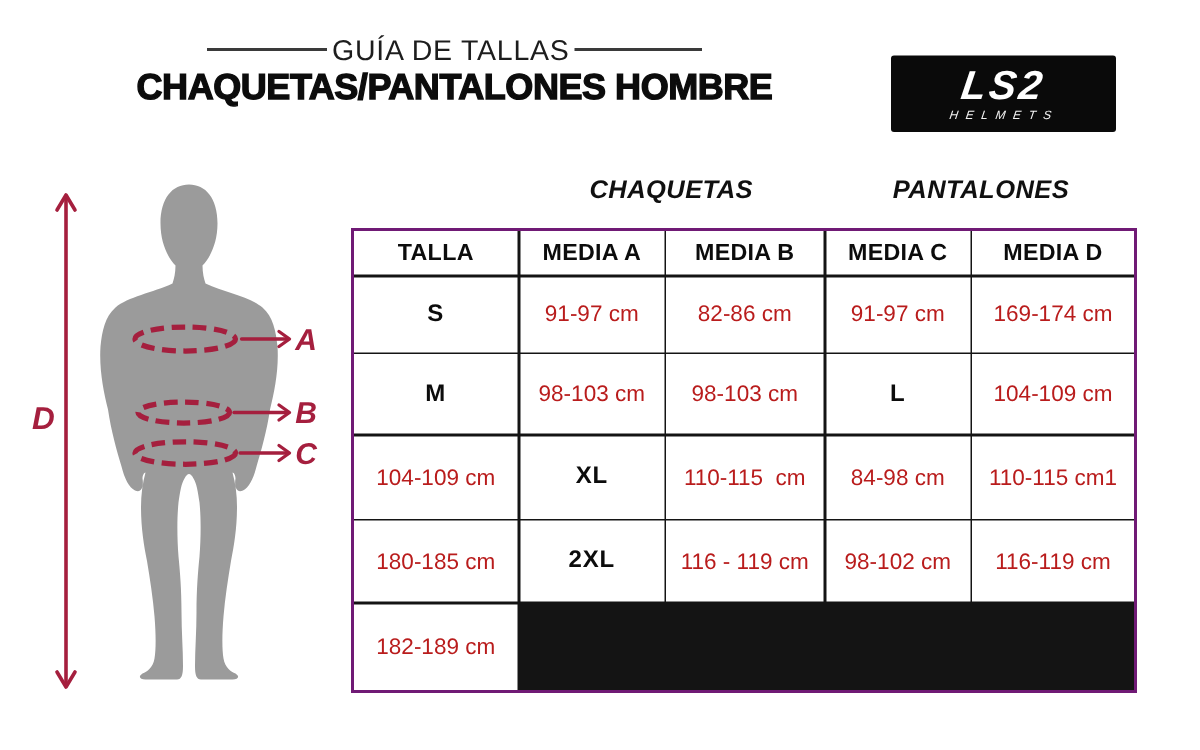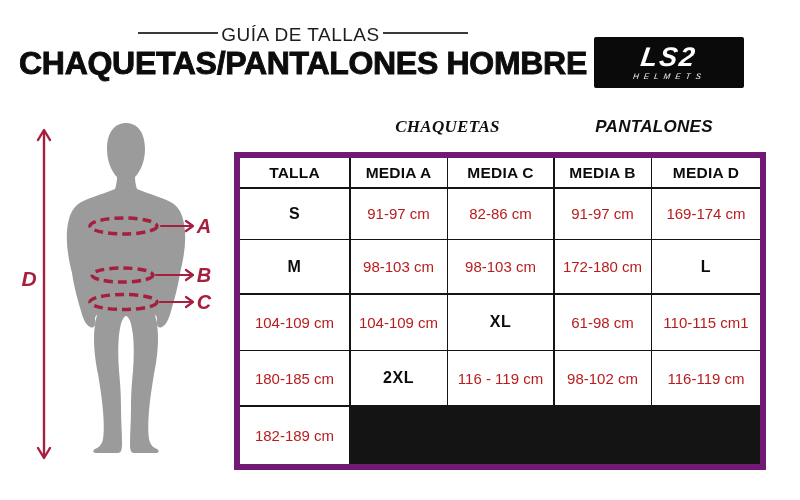--- a/index.html
+++ b/index.html
@@ -11,21 +11,21 @@
   .kicker-row{
     position:absolute;left:20px;top:24px;width:566px;
     display:flex;justify-content:center;align-items:center;gap:3px;
     font-size:19px;letter-spacing:.5px;color:#1d1d1d;white-space:nowrap;
   }
   .kicker-line{display:inline-block;height:0;border-top:2px solid #3a3a3a;margin-bottom:4px;}
   .kicker-line.l{width:80px;}
   .kicker-line.r{width:85px;}
   .page-title{
     position:absolute;left:12px;top:45px;width:582px;text-align:center;
-    font-size:32px;font-weight:800;letter-spacing:-.3px;color:#0c0c0c;
+    font-size:24px;font-weight:800;letter-spacing:-.3px;color:#0c0c0c;
     -webkit-text-stroke:.9px #0c0c0c;white-space:nowrap;
   }
   
   .logo{
     position:absolute;left:594px;top:37px;width:150px;height:51px;
     background:#0a0a0a;border-radius:2px;display:flex;flex-direction:column;
     align-items:center;justify-content:center;line-height:1;
   }
   .logo-brand{
     color:#ffffff;font-size:27px;font-weight:800;font-style:italic;
@@ -33,28 +33,28 @@
   }
   .logo-sub{
     color:#ffffff;font-size:8px;font-style:italic;letter-spacing:5px;
     margin-top:2px;transform:skewX(-8deg);opacity:.95;
   }
   
   .group-header{
     position:absolute;top:117px;text-align:center;font-size:17px;
     font-weight:700;font-style:italic;color:#101010;letter-spacing:.3px;
   }
-  .group-header.chaquetas{left:345px;width:205px;font-family:Liberation Serif, serif;}
+  .group-header.chaquetas{left:345px;width:205px;}
   .group-header.pantalones{left:550px;width:208px;}
   
   .size-table{
     position:absolute;left:234px;top:152px;
     display:grid;grid-template-columns:109px 96px 105px 96px 108px;
     grid-template-rows:29px 50px 53px 55px 54px 57px;
-    gap:1.5px;background:#141414;border:6px solid #701a75;
+    gap:1.5px;background:#141414;border:2px solid #701a75;
   }
   .cell{
     background:#ffffff;display:flex;align-items:center;justify-content:center;
     font-size:15px;color:#b91c1c;white-space:pre;
   }
   .cell.head{font-weight:800;font-size:15.5px;color:#0c0c0c;letter-spacing:.2px;}
   .cell.size{font-weight:800;font-size:16px;color:#0c0c0c;letter-spacing:.5px;}
   
   .figure-svg{position:absolute;left:0;top:100px;}
   .fig-label{
@@ -156,41 +156,41 @@
     </g>
     <text class="fig-label" x="204" y="209" text-anchor="middle" font-size="20" fill="#a51f3e">C</text>
   </svg>
 
   <div class="group-header chaquetas">CHAQUETAS</div>
   <div class="group-header pantalones">PANTALONES</div>
 
   <div class="size-table">
     <div class="cell head">TALLA</div>
     <div class="cell head">MEDIA A</div>
+    <div class="cell head">MEDIA B</div>
     <div class="cell head">MEDIA C</div>
-    <div class="cell head">MEDIA B</div>
     <div class="cell head">MEDIA D</div>
 
     <div class="cell size">S</div>
     <div class="cell">91-97 cm</div>
     <div class="cell">82-86 cm</div>
     <div class="cell">91-97 cm</div>
     <div class="cell">169-174 cm</div>
 
     <div class="cell size">M</div>
     <div class="cell">98-103 cm</div>
     <div class="cell">98-103 cm</div>
-    <div class="cell">172-180 cm</div>
 
     <div class="cell size">L</div>
     <div class="cell">104-109 cm</div>
     <div class="cell">104-109 cm</div>
 
     <div class="cell size">XL</div>
-    <div class="cell">61-98 cm</div>
+    <div class="cell">110-115  cm</div>
+    <div class="cell">84-98 cm</div>
     <div class="cell">110-115 cm1</div>
     <div class="cell">180-185 cm</div>
 
     <div class="cell size">2XL</div>
     <div class="cell">116 - 119 cm</div>
     <div class="cell">98-102 cm</div>
     <div class="cell">116-119 cm</div>
     <div class="cell">182-189 cm</div>
   </div>
 

